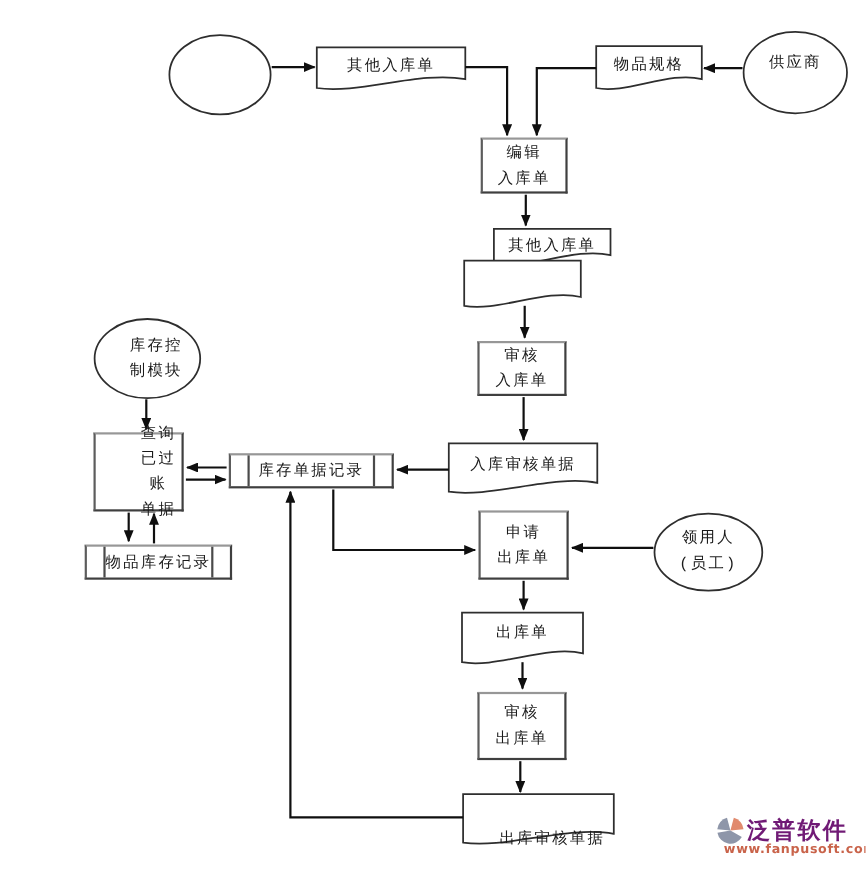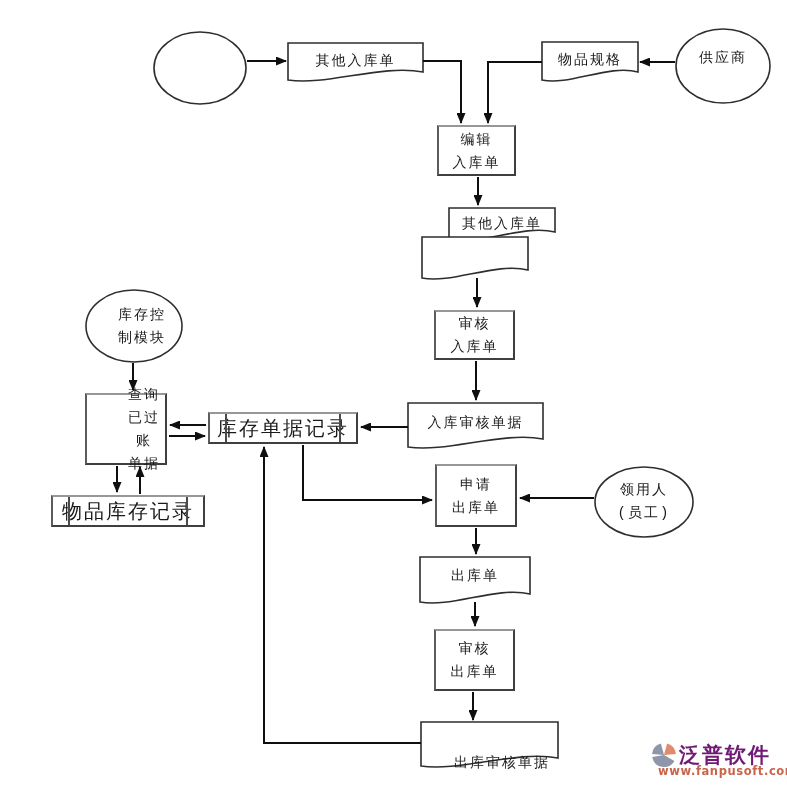--- a/index.html
+++ b/index.html
@@ -18,21 +18,21 @@
     border:2px solid;border-color:#979797 #3f3f3f #3f3f3f #5c5c5c;
     display:flex;align-items:center;justify-content:center;
   }
   .proc .lbl-in{white-space:pre-line;text-align:center;font-size:14px;letter-spacing:2px;line-height:23px;}
   .sub{
     position:absolute;box-sizing:border-box;background:#fff;
     border:2px solid;border-color:#979797 #3f3f3f #3f3f3f #5c5c5c;
     display:flex;align-items:center;justify-content:center;
   }
   .sub .bar{position:absolute;top:0;bottom:0;width:2px;background:#4a4a4a;}
-  .sub .lbl-in{white-space:nowrap;text-align:center;font-size:20px;letter-spacing:2px;}
+  .sub .lbl-in{white-space:nowrap;text-align:center;font-size:14px;letter-spacing:2px;}
   .logo{position:absolute;left:650px;top:740px;width:130px;height:42px;}
   .logo .brand{position:absolute;left:29px;top:1px;font-size:21px;font-weight:bold;letter-spacing:2px;color:#701a75;white-space:nowrap;}
   .logo .url{position:absolute;left:8px;top:24px;font-size:11.5px;font-weight:bold;letter-spacing:0.6px;color:#c9634a;white-space:nowrap;}
   .logo svg{position:absolute;left:0;top:1px;}
 </style>
 </head>
 <body>
 
 <div class="canvas">
 
@@ -99,21 +99,21 @@
   <div class="proc" style="left:434px;top:629px;width:81px;height:62px;">
     <span class="lbl-in">审核
 出库单</span>
   </div>
 
   <div class="sub" style="left:208px;top:412px;width:150px;height:32px;">
     <span class="bar" style="left:15px;"></span>
     <span class="bar" style="right:15px;"></span>
     <span class="lbl-in">库存单据记录</span>
   </div>
-  <div class="sub" style="left:51px;top:495px;width:154px;height:32px;font-family:Liberation Mono, monospace;">
+  <div class="sub" style="left:77px;top:495px;width:134px;height:32px;font-family:Liberation Mono, monospace;">
     <span class="bar" style="left:15px;"></span>
     <span class="bar" style="right:15px;"></span>
     <span class="lbl-in">物品库存记录</span>
   </div>
 
   <div class="lbl" style="left:676px;top:45px;width:94px;height:24px;">供应商</div>
   <div class="lbl" style="left:86px;top:302px;width:112px;height:48px;">库存控
 制模块</div>
   <div class="lbl" style="left:595px;top:478px;width:98px;height:48px;font-family:Liberation Mono, monospace;">领用人
 (员工)</div>

